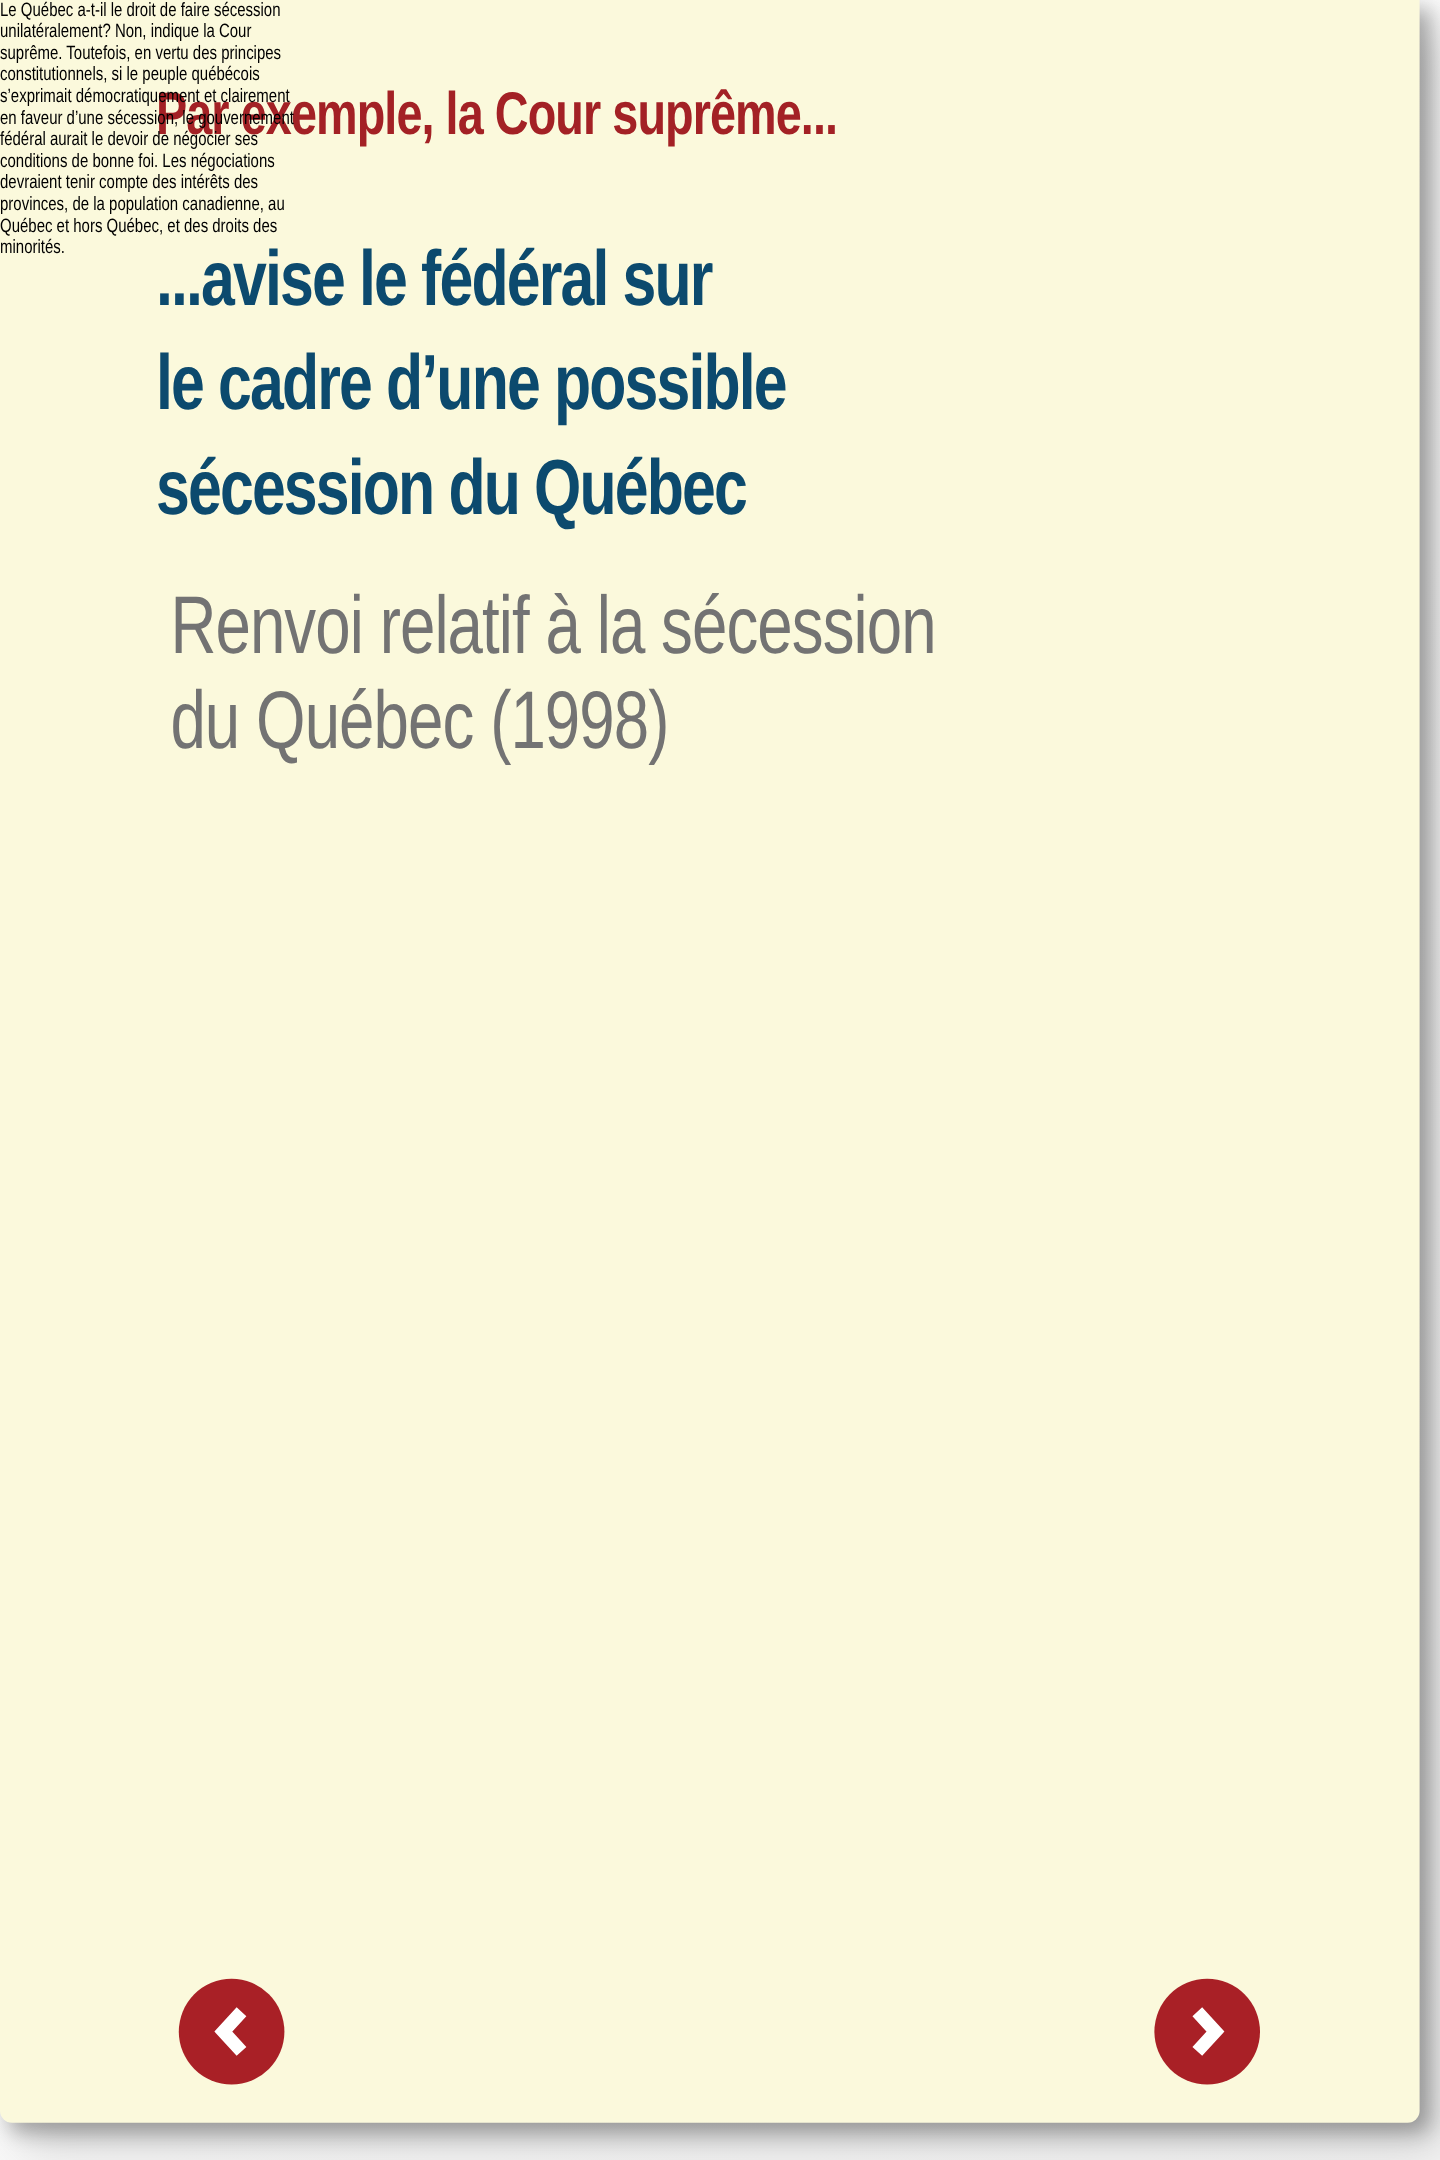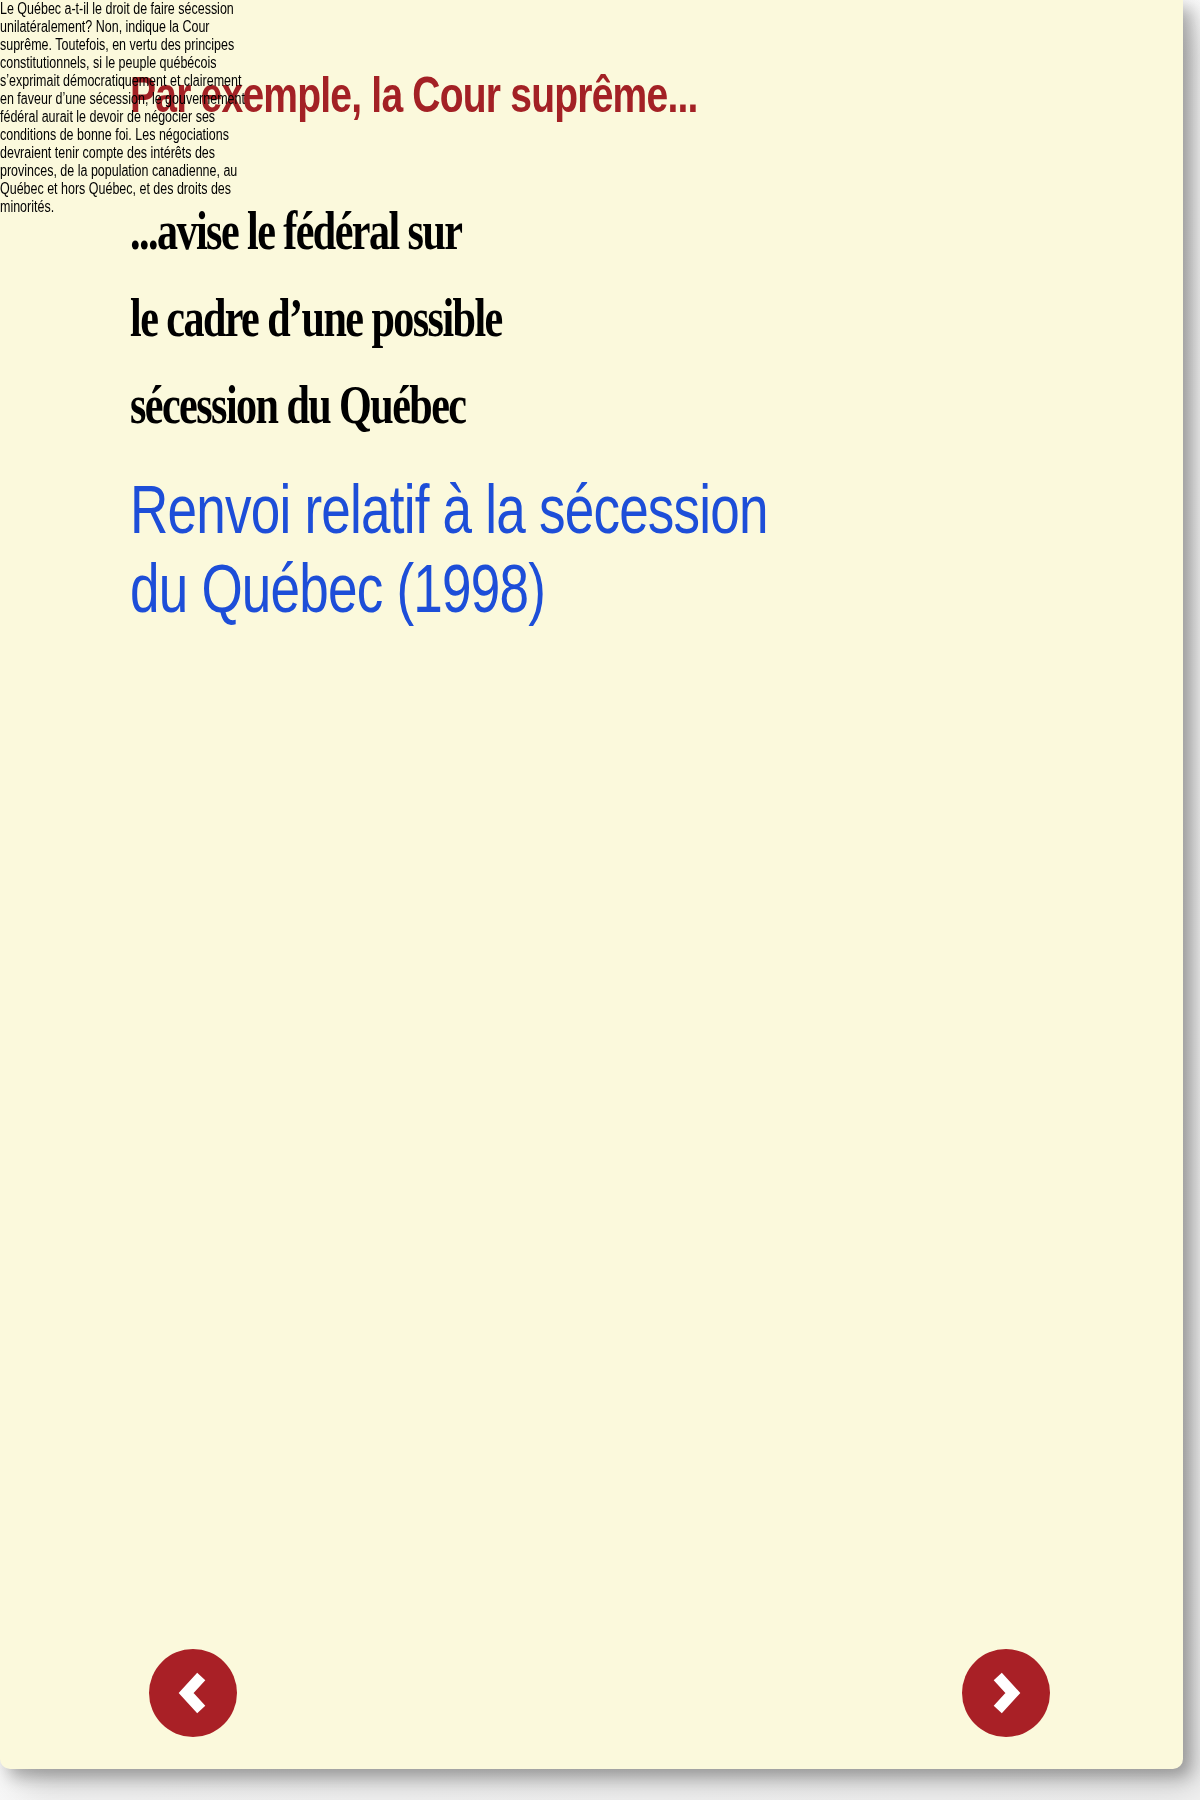--- a/index.html
+++ b/index.html
@@ -40,37 +40,36 @@
     font-size: 50px;
     font-weight: bold;
     letter-spacing: -1px;
     color: #A32125;
   }
   .title {
     position: absolute;
     left: 130px;
     top: 188px;
     margin: 0;
-    font-size: 54px;
+    font-size: 65px;
     font-weight: bold;
     letter-spacing: -2px;
     line-height: 87px;
-    color: #000000;
-    font-family: Liberation Serif, serif;
+    color: #0c4a6e;
   }
   .subtitle {
     position: absolute;
     left: 130px;
     top: 470px;
-    margin: 0;
+    margin: 12px;
     font-size: 68px;
     font-weight: normal;
     letter-spacing: -1px;
     line-height: 79px;
-    color: #1d4ed8;
+    color: #737373;
   }
   .bodytext {
     position: absolute;
     left: 130px;
     top: 670px;
     margin: 0;
     font-size: 54px;
     font-weight: normal;
     letter-spacing: -1px;
     line-height: 69px;

